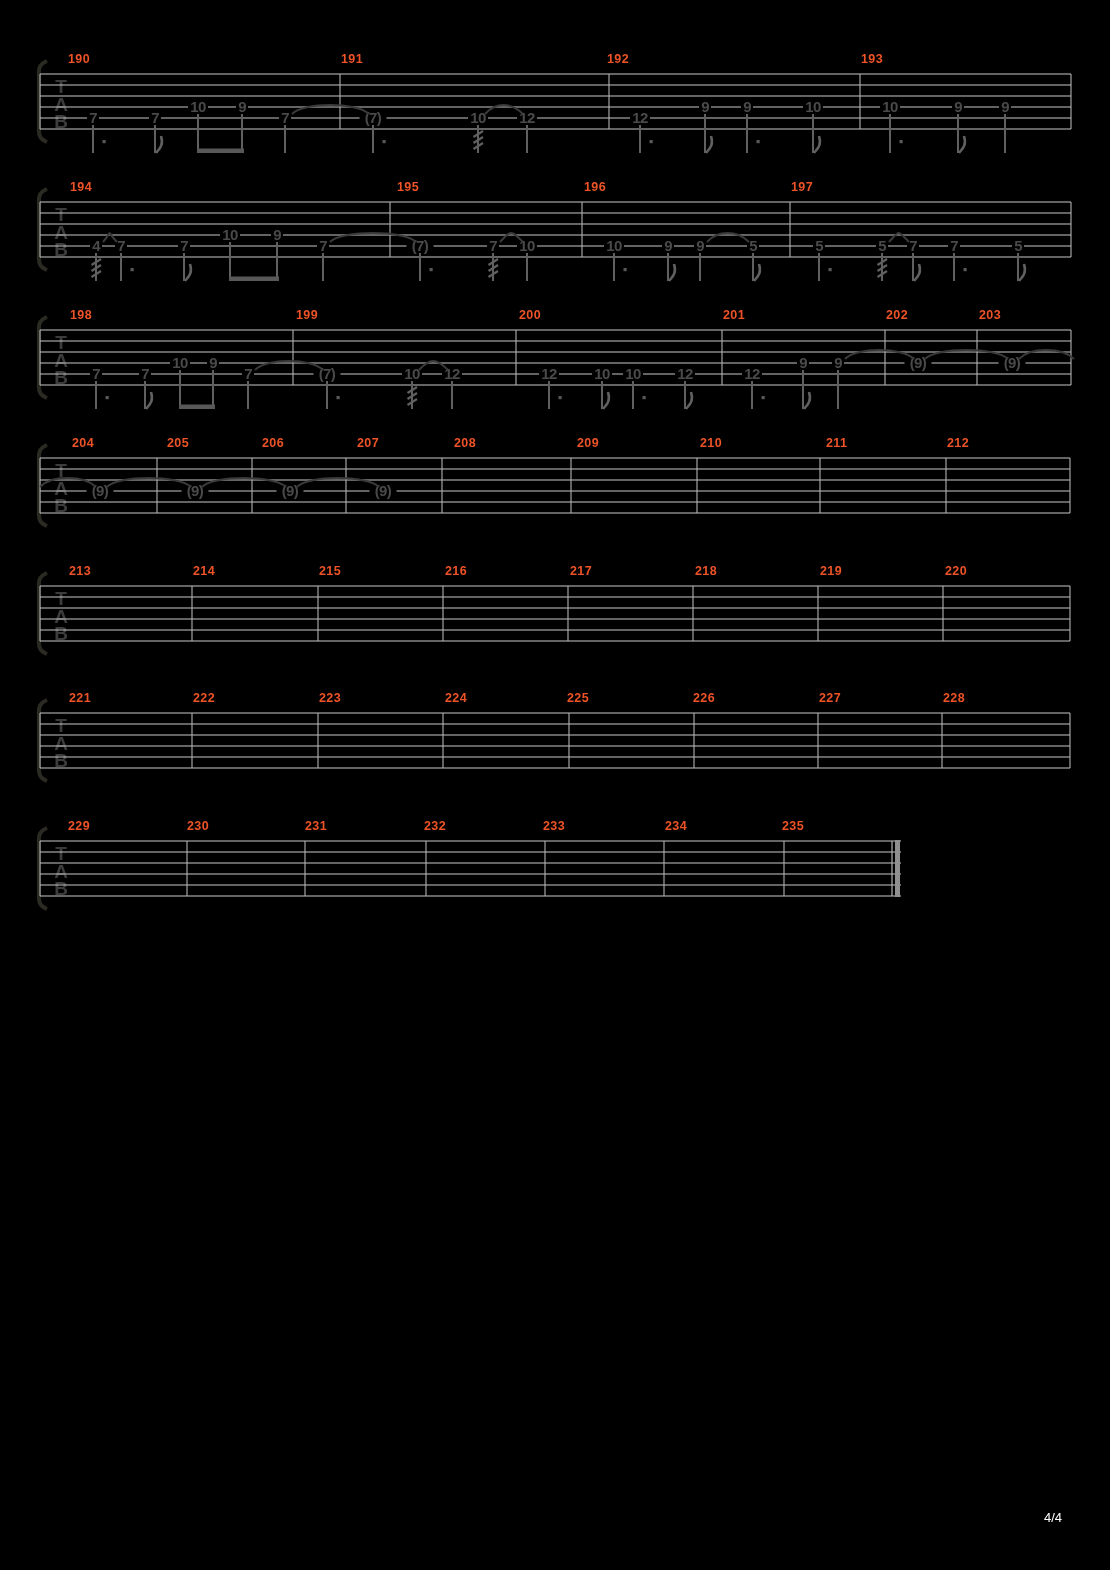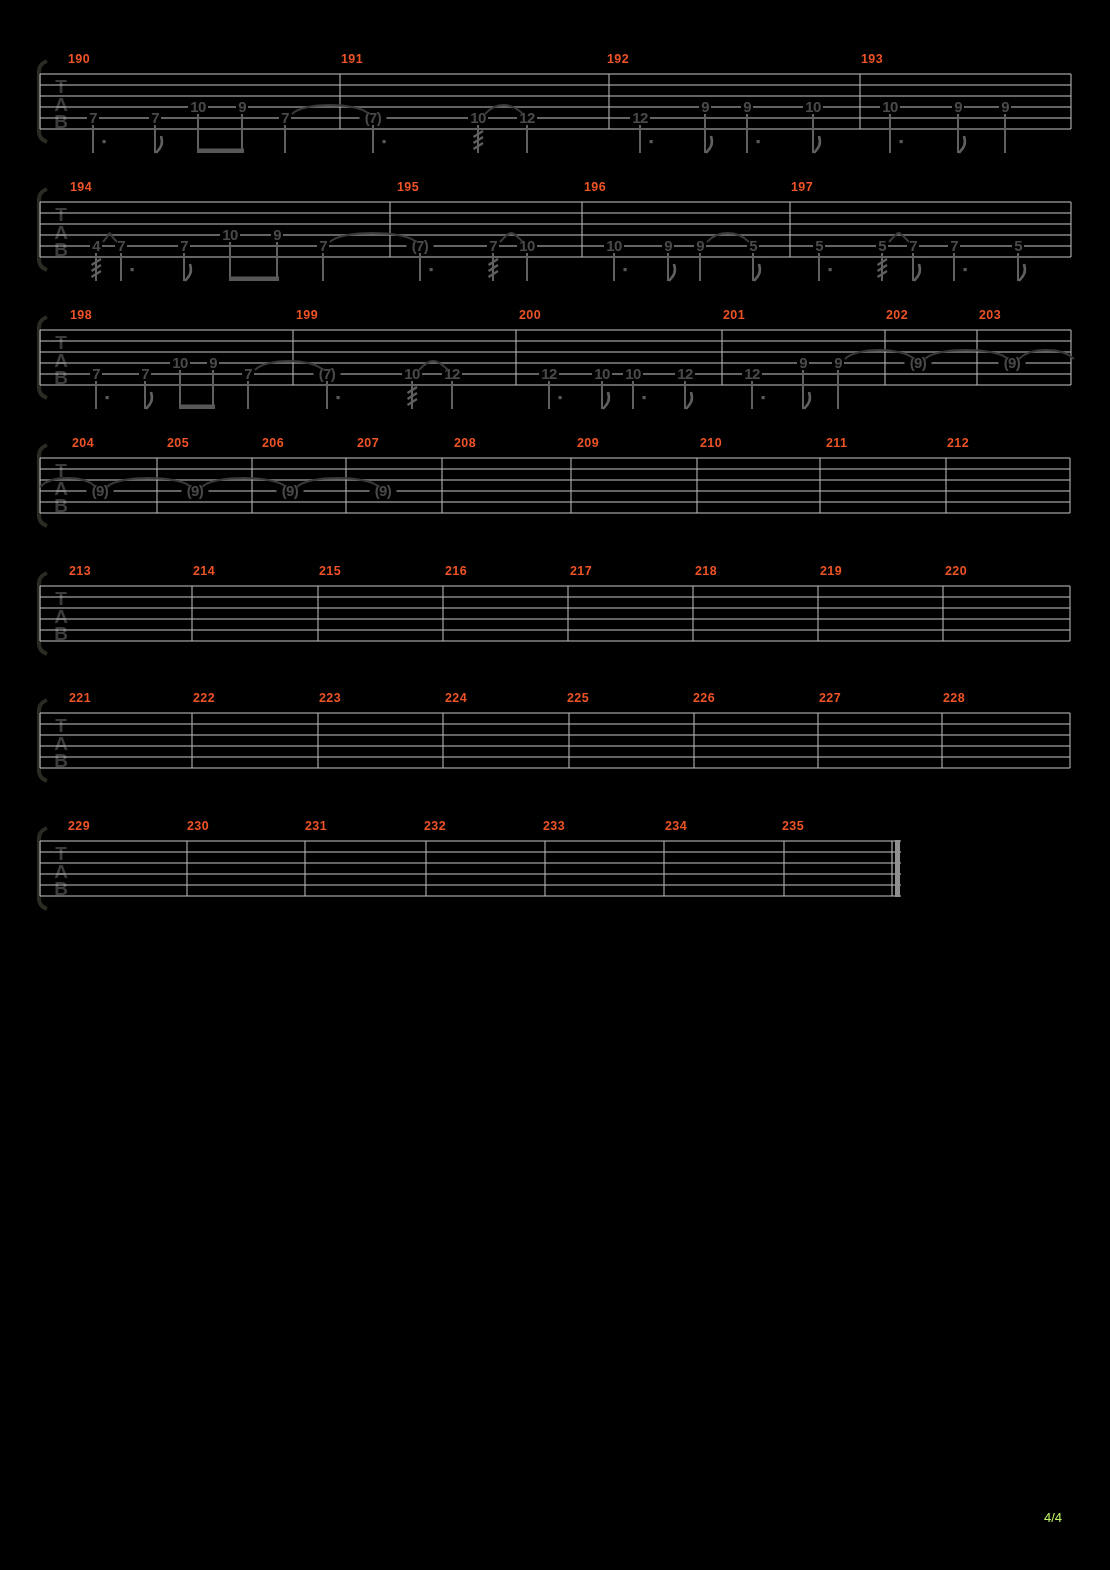--- a/index.html
+++ b/index.html
@@ -412,14 +412,14 @@
         <rect x="895" y="840" width="5" height="57" fill="#8f8f8f"></rect>
         <text x="68" y="830" class="mnum" fill="#ed5327">229</text>
         <text x="187" y="830" class="mnum" fill="#ed5327">230</text>
         <text x="305" y="830" class="mnum" fill="#ed5327">231</text>
         <text x="424" y="830" class="mnum" fill="#ed5327">232</text>
         <text x="543" y="830" class="mnum" fill="#ed5327">233</text>
         <text x="665" y="830" class="mnum" fill="#ed5327">234</text>
         <text x="782" y="830" class="mnum" fill="#ed5327">235</text>
       </g>
     </svg>
-  <div class="pagenum" style="color: #bef264;">4/4</div>
+  <div class="pagenum" style="color: #ffffff;">4/4</div>
 </main>
 
 </body></html>

